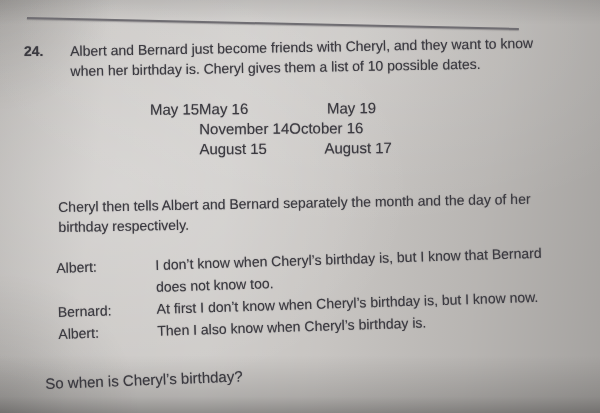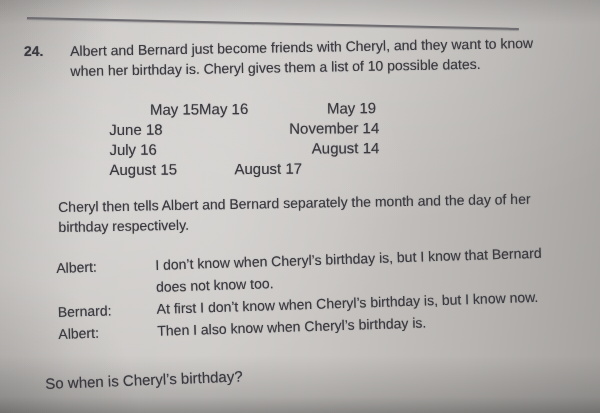--- a/index.html
+++ b/index.html
@@ -84,26 +84,24 @@
 
     <div class="statement">
       <div class="txt">Albert and Bernard just become friends with Cheryl, and they want to know</div>
       <div class="txt">when her birthday is. Cheryl gives them a list of 10 possible dates.</div>
     </div>
 
     <div class="dates">
       <div class="txt c1">May 15</div>
       <div class="txt c2">May 16</div>
       <div class="txt c3">May 19</div>
-      <div class="txt c2">June 18</div>
       <div class="txt c3"></div>
       <div class="txt c1">November 14</div>
-      <div class="txt c2">July 16</div>
+      <div class="txt c2">October 16</div>
       <div class="txt c3"></div>
-      <div class="txt c1">August 14</div>
       <div class="txt c2">August 15</div>
       <div class="txt c3">August 17</div>
     </div>
 
     <div class="explanation">
       <div class="txt">Cheryl then tells Albert and Bernard separately the month and the day of her</div>
       <div class="txt">birthday respectively.</div>
     </div>
 
     <div class="dialogue">

